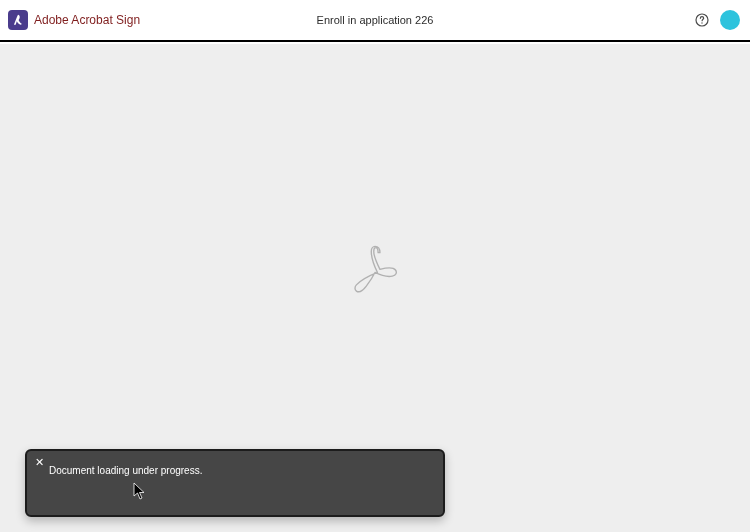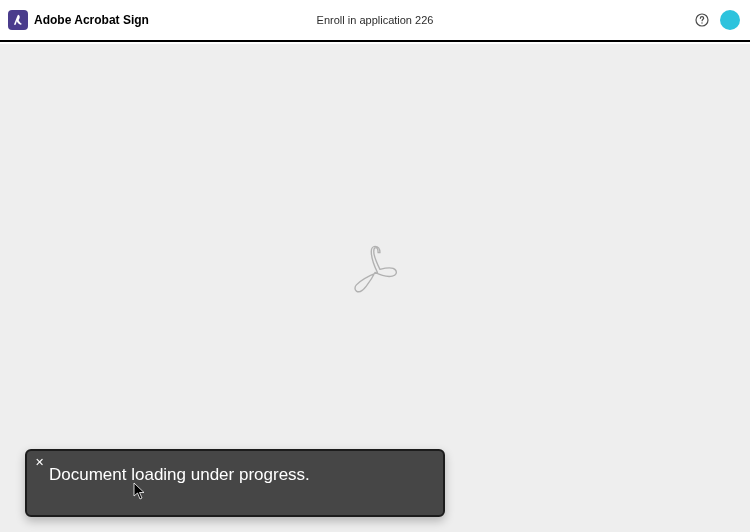--- a/index.html
+++ b/index.html
@@ -26,22 +26,22 @@
       height: 20px;
       background: #4a3c8c;
       border-radius: 4px;
       display: flex;
       align-items: center;
       justify-content: center;
     }
     .app-logo svg { display: block; }
     .app-name {
       font-size: 12px;
-      font-weight: 700;
-      color: #000000;
+      font-weight: 400;
+      color: #7f1d1d;
       text-align: right;
     }
     .doc-title {
       position: absolute;
       left: 50%;
       transform: translateX(-50%);
       font-size: 11px;
       color: #2c2c2c;
     }
     .header-right {
@@ -98,21 +98,21 @@
       top: 6px;
       font-size: 11px;
       line-height: 1;
       cursor: pointer;
       color: #ffffff;
     }
     .toast-msg {
       position: absolute;
       left: 22px;
       top: 14px;
-      font-size: 17px;
+      font-size: 10px;
       color: #ffffff;
     }
 
     .cursor {
       position: absolute;
       left: 133px;
       bottom: 28px;
       pointer-events: none;
     }
   </style>

